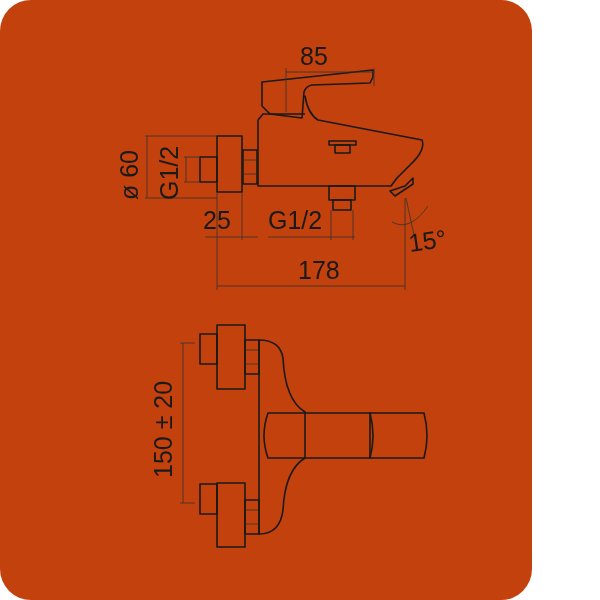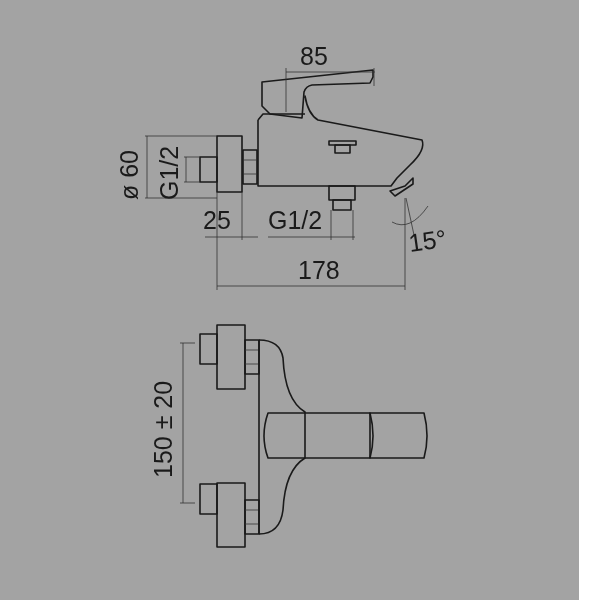--- a/index.html
+++ b/index.html
@@ -1,16 +1,16 @@
 <!DOCTYPE html>
 <html><head>
 <meta charset="utf-8">
 <style>
   html, body { margin: 0; padding: 0; background: #ffffff; }
-  #canvas { position: relative; width: 579px; height: 600px; overflow: hidden; background: #a3a3a3; }
+  #canvas { position: relative; width: 532px; height: 600px; overflow: hidden; background: #c2410c; border-radius: 31px; }
   svg { position: absolute; left: 0; top: 0; }
   .lbl { font-family: "Liberation Sans", "DejaVu Sans", sans-serif; fill: #1a1a1a; }
   .big { font-size: 25px; }
   .out { fill: none; stroke: #1a1a1a; stroke-width: 1.6; stroke-linejoin: round; }
   .thin { fill: none; stroke: #333; stroke-width: 0.8; }
 </style>
 </head>
 <body>
 
 <div id="canvas">

